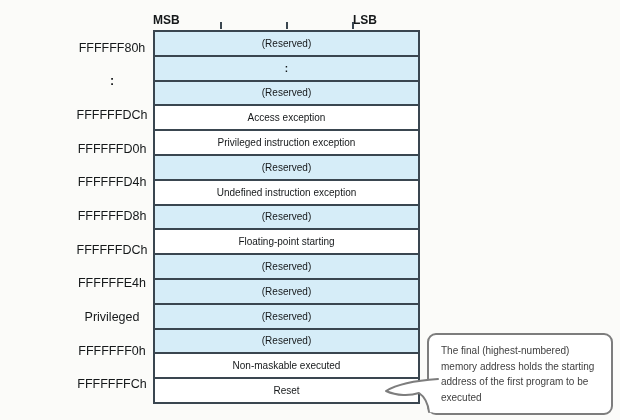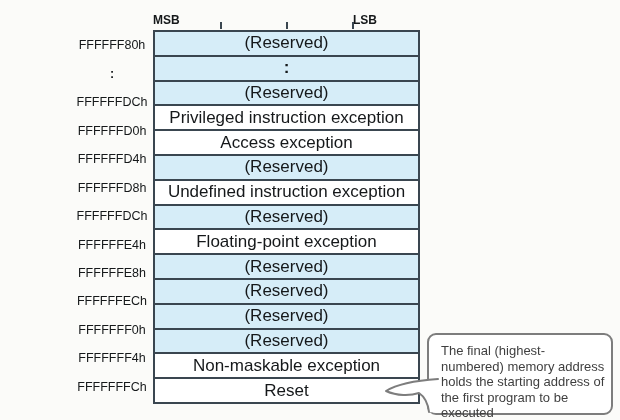--- a/index.html
+++ b/index.html
@@ -42,35 +42,35 @@
   
   .vtable{
     position:absolute;left:153px;top:30px;width:267px;height:374px;
     box-sizing:border-box;border:2px solid var(--border);
     display:flex;flex-direction:column;background:#fff;
   }
   .vrow{
     flex:1;display:flex;align-items:center;justify-content:center;
     background:var(--rowfill);
     border-bottom:2px solid var(--border);
-    font-size:17px;color:#15181a;white-space:nowrap;
+    font-size:10px;color:#15181a;white-space:nowrap;
   }
   .vrow:last-child{border-bottom:none;text-align:right;}
   .vrow.reserved{background:var(--reservedfill);}
   .vrow.ellipsis{font-weight:bold;}
 
   
   .callout{
     position:absolute;left:427px;top:333px;width:186px;height:82px;
     box-sizing:border-box;
     border:2px solid var(--calloutborder);
     border-radius:9px;
     background:#fff;
     padding:8px 6px 22px 12px;
-    font-size:13px;line-height:15.5px;color:var(--callouttext);
+    font-size:10px;line-height:15.5px;color:var(--callouttext);
   }
   .tail-svg{
     position:absolute;left:0;top:0;width:620px;height:420px;
     pointer-events:none;
   }
 </style>
 </head>
 <body>
 
 <div class="stage">
@@ -83,42 +83,40 @@
 
   <div class="addr-col" id="addr-col">
       <div class="addr">FFFFFF80h</div>
       <div class="addr ellipsis">:</div>
       <div class="addr">FFFFFFDCh</div>
       <div class="addr">FFFFFFD0h</div>
       <div class="addr">FFFFFFD4h</div>
       <div class="addr">FFFFFFD8h</div>
       <div class="addr">FFFFFFDCh</div>
       <div class="addr">FFFFFFE4h</div>
-      <div class="addr">FFFFFFE8h</div>
-      <div class="addr">FFFFFFECh</div>
+      <div class="addr">Privileged</div>
       <div class="addr">FFFFFFF0h</div>
-      <div class="addr">FFFFFFF4h</div>
       <div class="addr">FFFFFFFCh</div>
     </div>
 
   <div class="vtable" id="vtable">
       <div class="vrow reserved">(Reserved)</div>
       <div class="vrow reserved ellipsis">:</div>
       <div class="vrow reserved">(Reserved)</div>
+      <div class="vrow">Access exception</div>
       <div class="vrow">Privileged instruction exception</div>
-      <div class="vrow">Access exception</div>
       <div class="vrow reserved">(Reserved)</div>
       <div class="vrow">Undefined instruction exception</div>
       <div class="vrow reserved">(Reserved)</div>
-      <div class="vrow">Floating-point exception</div>
+      <div class="vrow">Floating-point starting</div>
       <div class="vrow reserved">(Reserved)</div>
       <div class="vrow reserved">(Reserved)</div>
       <div class="vrow reserved">(Reserved)</div>
       <div class="vrow reserved">(Reserved)</div>
-      <div class="vrow">Non-maskable exception</div>
+      <div class="vrow">Non-maskable executed</div>
       <div class="vrow">Reset</div>
     </div>
 
   <div class="callout">
     <span>The final (highest-numbered) memory address holds the starting address of the first program to be executed</span>
   </div>
 
   <svg class="tail-svg" viewBox="0 0 620 420" xmlns="http://www.w3.org/2000/svg">
     <path d="M438,379 C408,381 394,386 386,391 C397,396 410,396 419,393 C425,397 428,404 429,412 L438,413 Z" fill="#ffffff" stroke="none"></path>
     <path d="M438,379 C408,381 394,386 386,391 C397,396 410,396 419,393 C425,397 428,404 429,412" fill="none" stroke="#7d7d7d" stroke-width="2" stroke-linejoin="round" stroke-linecap="round"></path>

